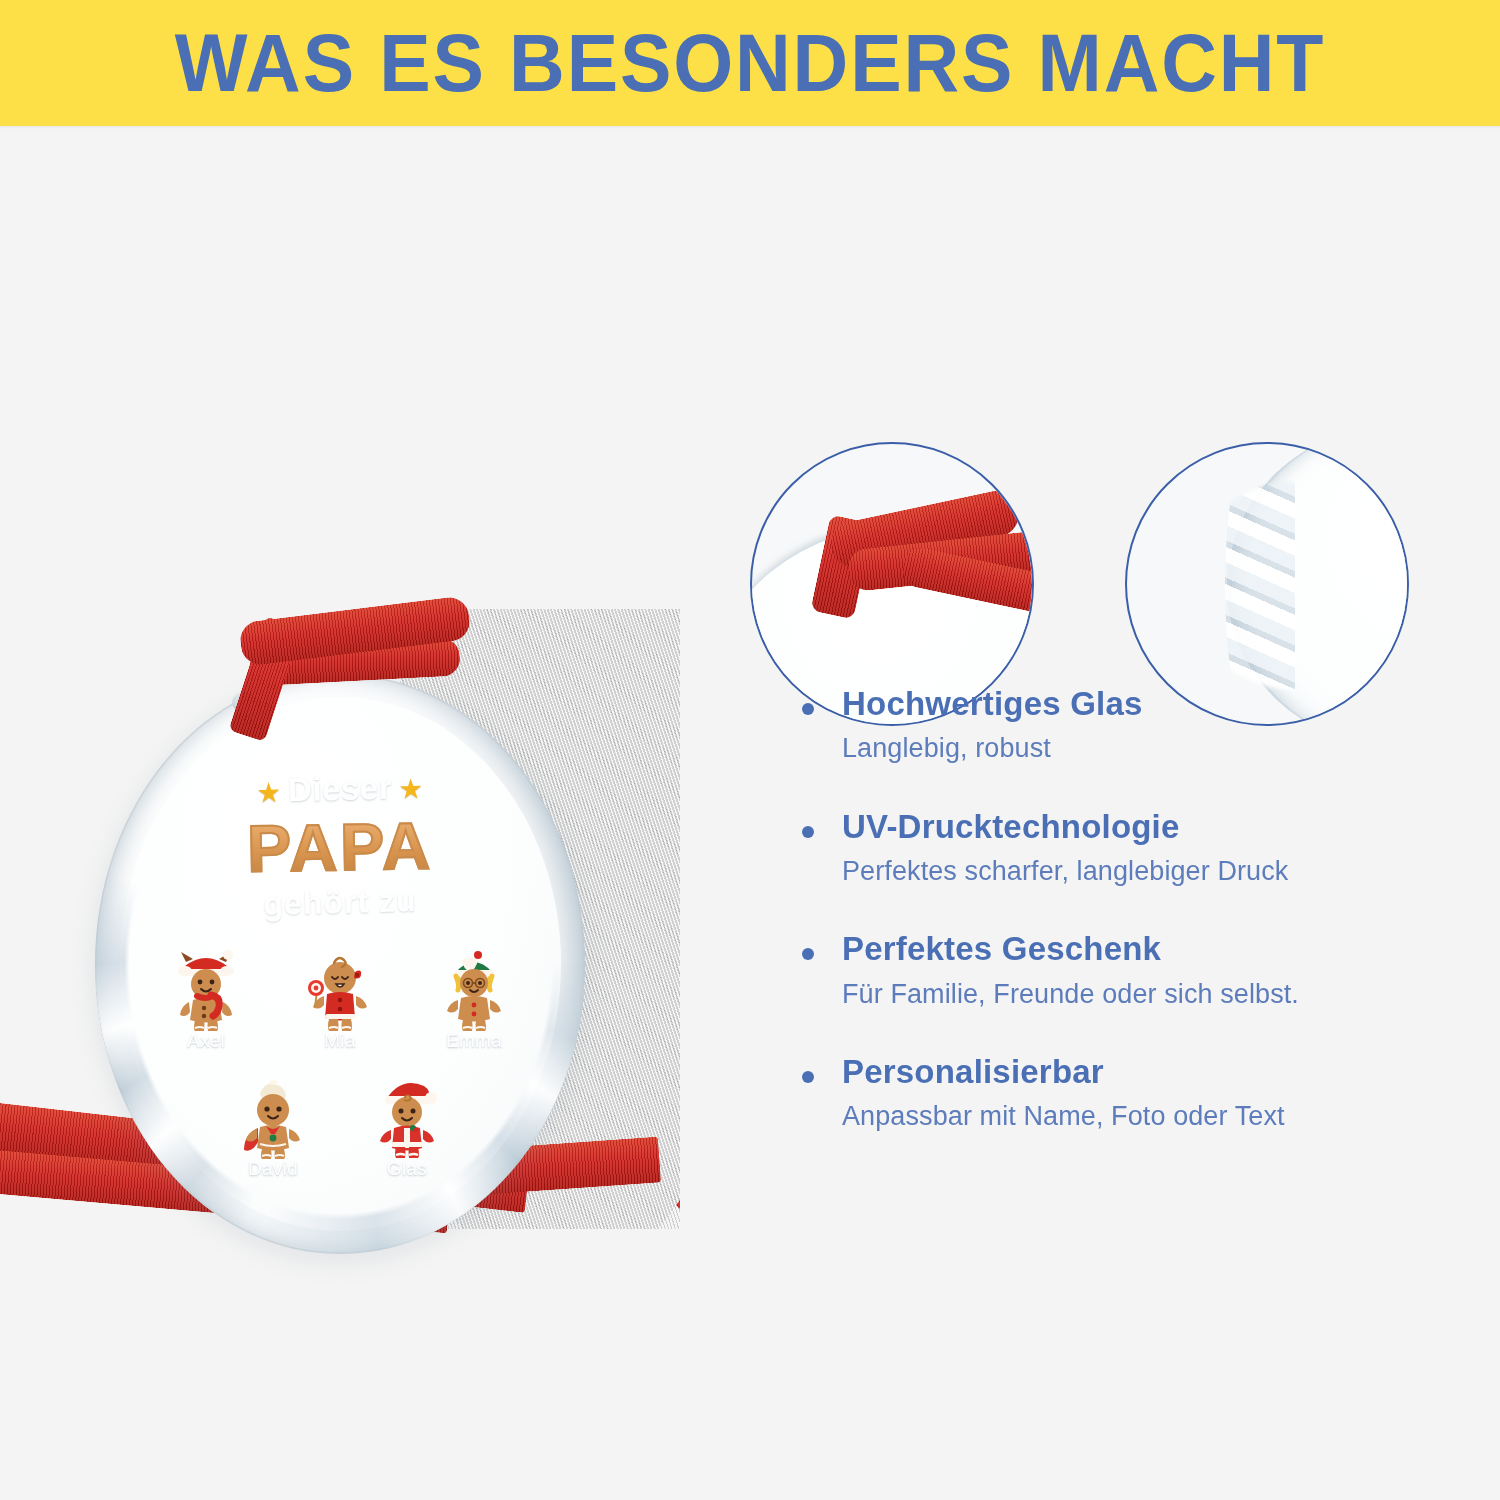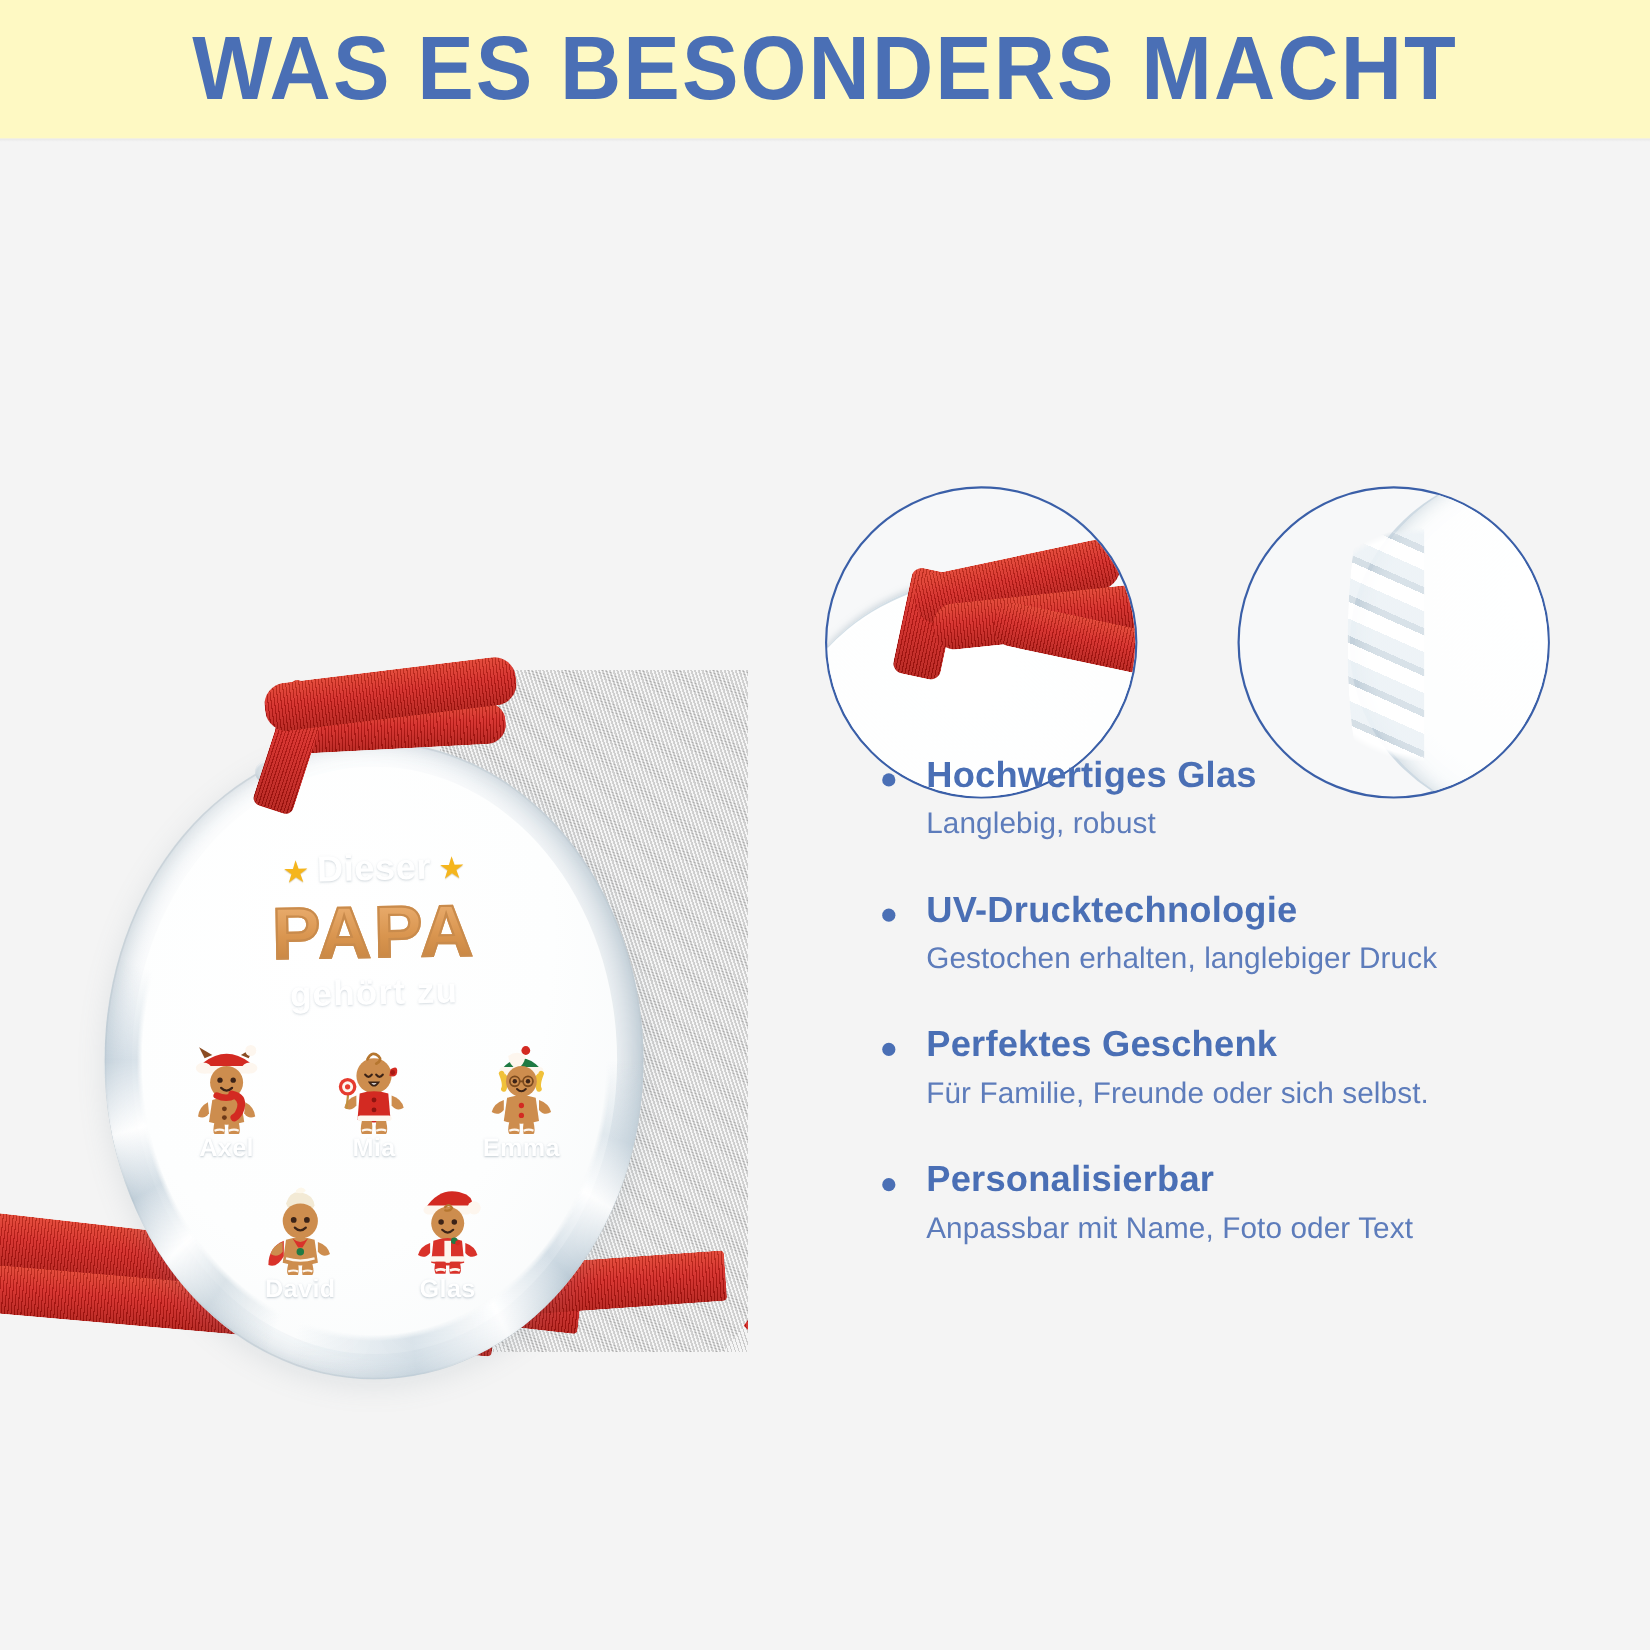--- a/index.html
+++ b/index.html
@@ -7,21 +7,21 @@
     width:1500px;height:1500px;
     background:#f4f4f4;
     font-family:"Liberation Sans", sans-serif;
     overflow:hidden;
     position:relative;
   }
 
   
   .header{
     position:absolute;left:0;top:0;width:1500px;height:126px;
-    background:#fef9c3;
+    background:#fde047;
     display:flex;align-items:center;justify-content:center;
   }
   .header-title{
     font-size:82px;
     font-weight:bold;
     letter-spacing:2px;
     color:#4a6fb5;
     transform:scaleX(0.94);
     white-space:nowrap;
     font-family:"Liberation Sans", sans-serif;
@@ -191,21 +191,21 @@
   }
 
   .fam-row{
     position:absolute;width:490px;display:flex;justify-content:center;
   }
   .fam-row.r1{top:272px;gap:52px;}
   .fam-row.r2{top:400px;gap:52px;align-items:center;}
   .fam{width:82px;display:flex;flex-direction:column;align-items:center;}
   .fam svg{display:block;}
   .fam-name{
-    margin-top:-2px;font-size:23px;color:#ffffff;font-weight:bold;
+    margin-top:-2px;font-size:19px;color:#ffffff;font-weight:normal;
     text-shadow:0 1px 2px rgba(120,140,155,.45);
     letter-spacing:.3px;
   }
 
   
   .inset{
     position:absolute;width:280px;height:280px;border-radius:50%;
     border:2px solid #3a5fa8;
     background:#f7f8f9;
     overflow:hidden;
@@ -499,21 +499,21 @@
 
     <div class="feature">
       <span class="dot"></span>
       <div class="f-title">Hochwertiges Glas</div>
       <div class="f-sub">Langlebig, robust</div>
     </div>
 
     <div class="feature">
       <span class="dot"></span>
       <div class="f-title">UV-Drucktechnologie</div>
-      <div class="f-sub">Gestochen erhalten, langlebiger Druck</div>
+      <div class="f-sub">Perfektes scharfer, langlebiger Druck</div>
     </div>
 
 
     <div class="feature">
       <span class="dot"></span>
       <div class="f-title">Perfektes Geschenk</div>
       <div class="f-sub">Für Familie, Freunde oder sich selbst.</div>
     </div>
 
     <div class="feature">

